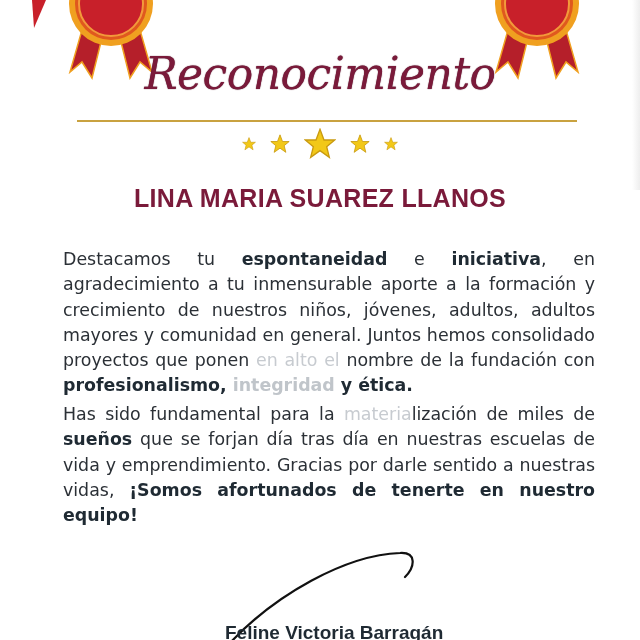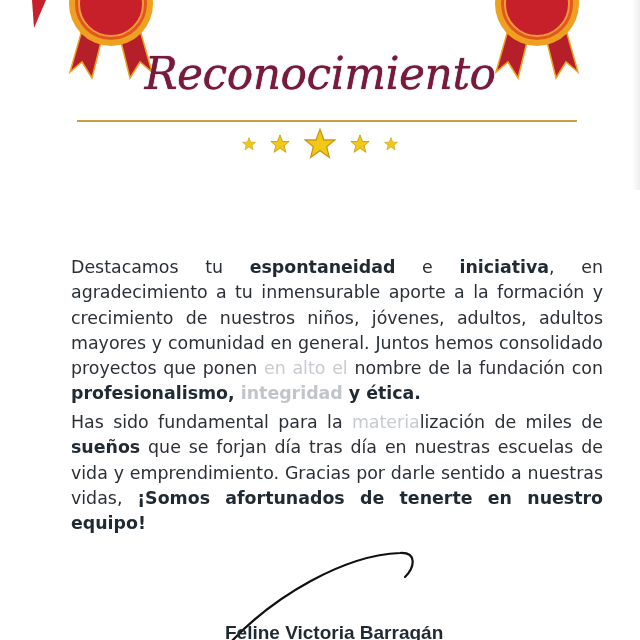--- a/index.html
+++ b/index.html
@@ -35,21 +35,21 @@
   .star { display: inline-block; }
   .name {
     position: absolute; left: 0; right: 0; top: 184px; text-align: center;
     font-family: "Liberation Sans", sans-serif; font-weight: bold;
     font-size: 25px; color: #7a1a3a; letter-spacing: 0.3px;
   }
   .para {
     position: absolute; left: 63px; width: 532px;
     font-family: "DejaVu Sans", sans-serif; font-size: 17.4px;
     line-height: 25.3px; color: #2b3036; text-align: justify;
-    text-align-last: left; margin: 8px;
+    text-align-last: left; margin: 0;
   }
   .para b { color: #1f2a33; font-weight: bold; }
   .p1 { top: 247px; }
   .p2 { top: 402px; }
   .faded { color: #c7cbd0; }
   .faded-b { color: #c0c5ca; font-weight: bold; }
   .signature { position: absolute; left: 225px; top: 545px; width: 200px; height: 100px; }
   .signer {
     position: absolute; left: 225px; top: 622px;
     font-family: "Liberation Sans", sans-serif; font-weight: bold;
@@ -96,20 +96,21 @@
         <polygon points="12,1 15,9 23,9 17,14 19,22 12,17 5,22 7,14 1,9 9,9" fill="#f2c818" stroke="#c99a10" stroke-width="1"></polygon>
       </svg>
     <svg class="star" width="20" height="20" viewBox="0 0 24 24">
         <polygon points="12,1 15,9 23,9 17,14 19,22 12,17 5,22 7,14 1,9 9,9" fill="#f2c818" stroke="#c99a10" stroke-width="1"></polygon>
       </svg>
     <svg class="star" width="14" height="14" viewBox="0 0 24 24">
         <polygon points="12,1 15,9 23,9 17,14 19,22 12,17 5,22 7,14 1,9 9,9" fill="#f2c818" stroke="#c99a10" stroke-width="1"></polygon>
       </svg>
   </div>
 
+  <div class="name">LINA MARIA SUAREZ LLANOS</div>
 
   <p class="para p1"><span>Destacamos tu </span><b>espontaneidad</b><span> e </span><b>iniciativa</b><span>, en agradecimiento a tu inmensurable aporte a la formación y crecimiento de nuestros niños, jóvenes, adultos, adultos mayores y comunidad en general. Juntos hemos consolidado proyectos que ponen </span><span class="faded">en alto el</span><span> nombre de la fundación con </span><b>profesionalismo,</b><span class="faded-b"> integridad</span><b> y ética.</b></p>
 
   <p class="para p2"><span>Has sido fundamental para la </span><span class="faded">materia</span><span>lización de miles de </span><b>sueños</b><span> que se forjan día tras día en nuestras escuelas de vida y emprendimiento. Gracias por darle sentido a nuestras vidas, </span><b>¡Somos afortunados de tenerte en nuestro equipo!</b></p>
 
   <svg class="signature" viewBox="0 0 200 100">
     <path d="M5,98 C50,50 120,10 175,8 C192,7 190,22 180,32" fill="none" stroke="#111" stroke-width="2.2" stroke-linecap="round"></path>
   </svg>
   <div class="signer">Feline Victoria Barragán</div>
 </div>

